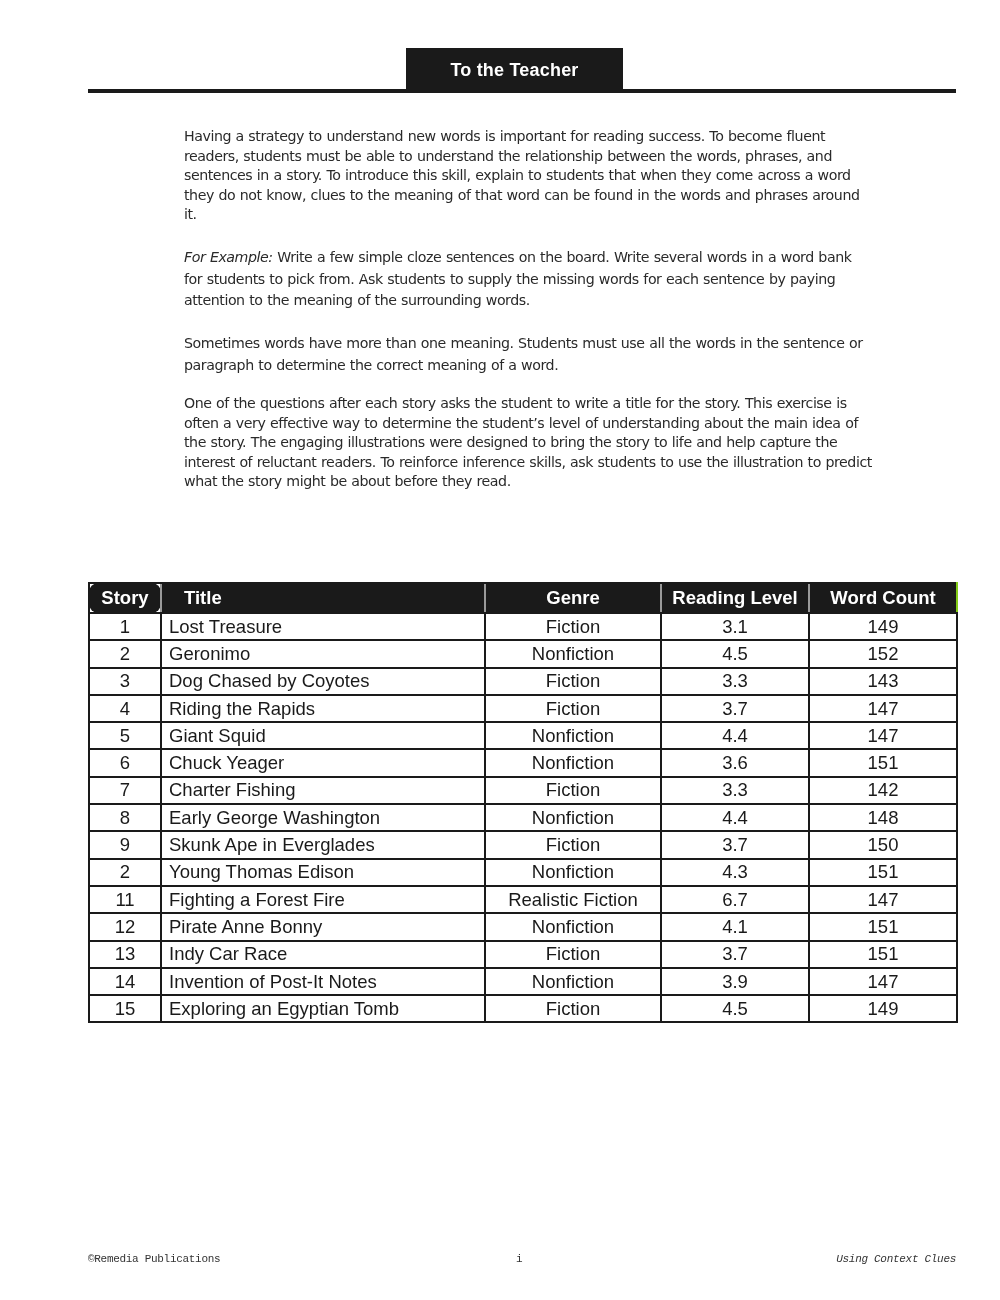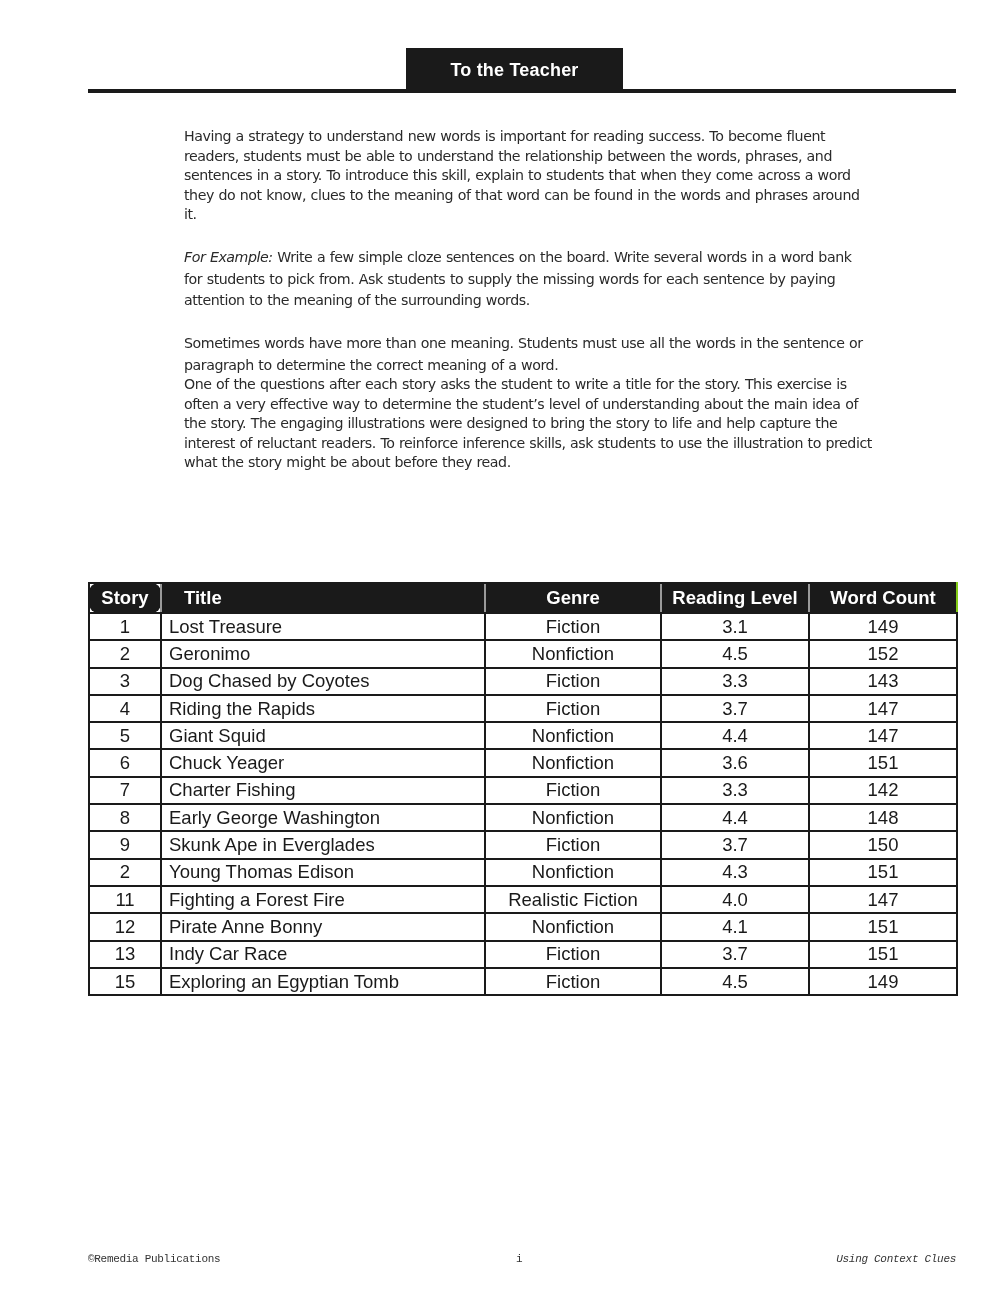--- a/index.html
+++ b/index.html
@@ -8,21 +8,21 @@
     .header-rule { position: absolute; left: 88px; top: 89px; width: 868px; height: 4px; background: #1a1a1a; }
     .header-tab { position: absolute; left: 406px; top: 48px; width: 217px; height: 44px; background: #1a1a1a;
       color: #ffffff; font-family: "Liberation Sans", sans-serif; font-weight: bold; font-size: 18px;
       display: flex; align-items: center; justify-content: center; letter-spacing: 0.2px; }
 
     .body-text { position: absolute; left: 184px; width: 690px; font-family: "DejaVu Sans", sans-serif;
       font-size: 14.2px; line-height: 19.6px; color: #2a2a2a; letter-spacing: -0.45px; word-spacing: 0.5px; }
     .p1 { top: 127px; }
     .p2 { top: 247px; line-height: 21.5px; }
     .p3 { top: 333px; line-height: 21.5px; }
-    .p4 { top: 375px; }
+    .p4 { top: 394px; }
     .italic { font-style: italic; }
 
     table.stories { position: absolute; left: 88px; top: 582px; width: 868px; border-collapse: collapse;
       font-family: "Liberation Sans", sans-serif; font-size: 18.5px; table-layout: fixed; }
     table.stories th { background: #1a1a1a; color: #ffffff; font-weight: bold; height: 28px; padding: 0 4px;
       border-left: 2px solid #9a9a9a; border-top: 2px solid #1a1a1a; border-bottom: 2px solid #1a1a1a; text-align: center; white-space: nowrap; }
     table.stories th:first-child { border-left: 2px solid #1a1a1a; border-radius: 9px; }
     table.stories th:last-child { border-right: 2px solid #84cc16; }
     table.stories th.left { text-align: left; padding-left: 22px; }
     table.stories td { height: 25.3px; padding: 0 6px; border: 2px solid #1a1a1a; text-align: center; color: #1a1a1a; white-space: nowrap; }
@@ -130,38 +130,45 @@
         <td>2</td>
         <td class="left">Young Thomas Edison</td>
         <td>Nonfiction</td>
         <td>4.3</td>
         <td>151</td>
       </tr>
       <tr>
         <td>11</td>
         <td class="left">Fighting a Forest Fire</td>
         <td>Realistic Fiction</td>
-        <td>4.0</td>
+        <td>6.7</td>
         <td>147</td>
       </tr>
       <tr>
         <td>12</td>
         <td class="left">Pirate Anne Bonny</td>
         <td>Nonfiction</td>
         <td>4.1</td>
         <td>151</td>
       </tr>
       <tr>
         <td>13</td>
         <td class="left">Indy Car Race</td>
         <td>Fiction</td>
         <td>3.7</td>
         <td>151</td>
       </tr>
       <tr>
+        <td>14</td>
+        <td class="left">Invention of Post-It Notes</td>
+        <td>Nonfiction</td>
+        <td>3.9</td>
+        <td>147</td>
+      </tr>
+      <tr>
         <td>15</td>
         <td class="left">Exploring an Egyptian Tomb</td>
         <td>Fiction</td>
         <td>4.5</td>
         <td>149</td>
       </tr>
     </tbody>
 </table>
 
 <div class="footer footer-left">©Remedia Publications</div>

